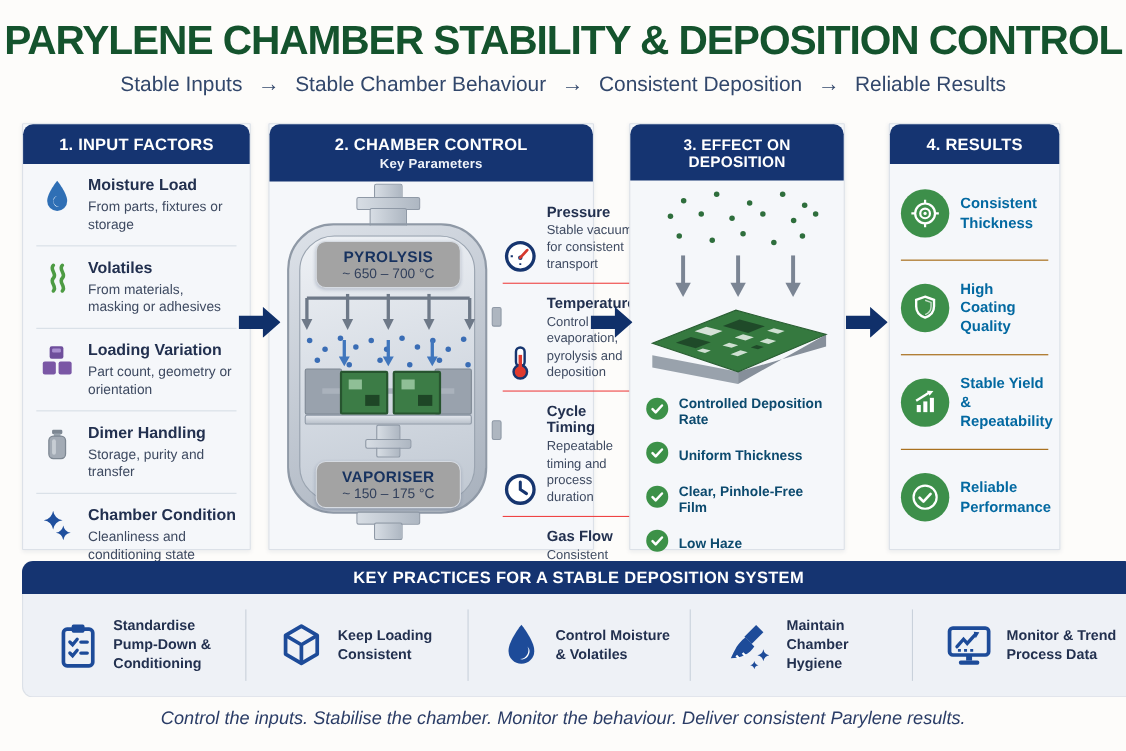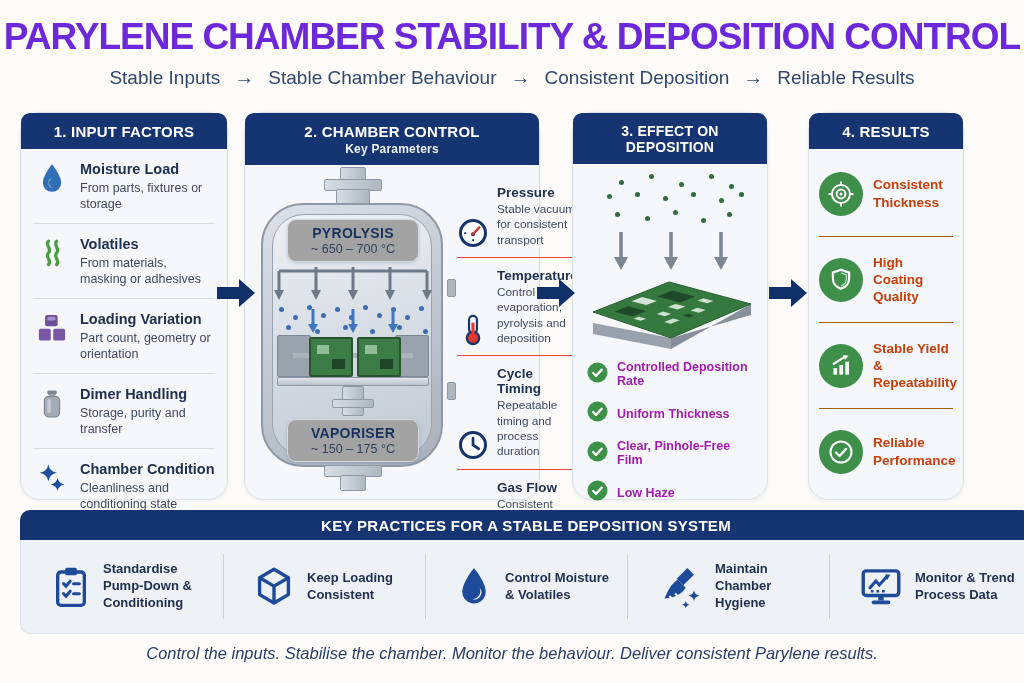--- a/index.html
+++ b/index.html
@@ -2,28 +2,28 @@
 <html><head>
 <meta charset="utf-8">
 <style>
   * { margin:0; padding:0; box-sizing:border-box; }
   html,body { background:#fdfcfa; }
   .page { position:relative; width:1024px; height:683px; background:#fdfcfa;
           font-family:"Liberation Sans", sans-serif; overflow:hidden; }
 
   
   .title { text-align:center; padding-top:16px; font-size:37px; font-weight:800;
-           color:#6d28d9; letter-spacing:-1px; }
+           color:#14532d; letter-spacing:-1px; }
   .flow  { margin-top:8px; text-align:center; font-size:19px; color:#32476b; }
   .flow .step { padding:0 6px; }
   .flow .arr  { padding:0 8px; color:#32476b; font-size:20px; }
 
   
   .main { position:absolute; left:20px; top:112px; width:984px; height:388px; display:flex; }
-  .card { background:#f5f7fa; border:1px solid #dce1e8; border-radius:20px;
+  .card { background:#f5f7fa; border:1px solid #dce1e8; border-radius:1px;
           box-shadow:0 1px 4px rgba(30,50,90,.08); }
   .card-header { background:#153471; color:#fff; font-weight:bold; text-align:center;
                  border-radius:9px 9px 0 0; font-size:15px; padding:10px 4px 9px; letter-spacing:.2px; }
   .card-header .sub { display:block; font-size:12px; margin-top:2px; font-weight:bold; color:#eef2f9; }
 
   .col1 { width:208px; } .col2 { width:296px; } .col3 { width:196px; } .col4 { width:156px; }
 
   .arrow-box { position:relative; z-index:3; }
   .ab1 { width:16px; } .ab2 { width:32px; } .ab3 { width:40px; }
   .arrow-box svg { position:absolute; left:50%; top:167px; transform:translateX(-50%); }
@@ -68,29 +68,29 @@
   .pr-row { display:flex; align-items:flex-end; gap:8px; padding:10px 0 9px; }
   .pr-row + .pr-row { border-top:1px solid #ef4444; }
   .pr-icon { width:32px; flex-shrink:0; display:flex; justify-content:center; padding-top:1px; }
   .pr-title { font-size:13.5px; font-weight:bold; color:#22304f; margin-bottom:2px; }
   .pr-desc  { font-size:11.8px; color:#3e4a61; line-height:1.3; }
 
   
   .depo-art { position:relative; height:182px; margin:4px 8px 0; }
   .check-list { padding:10px 8px 0 14px; }
   .ck-row { display:flex; align-items:center; gap:9px; margin-bottom:13px; }
-  .ck-label { font-size:12.5px; font-weight:bold; color:#a21caf; }
+  .ck-label { font-size:12.5px; font-weight:bold; color:#0c4a6e; }
 
   
   .col4-body { display:flex; flex-direction:column; height:347px; padding:2px 0; }
   .result-row { flex:1; display:flex; align-items:center; gap:10px; margin:0 10px; }
   .result-row + .result-row { border-top:1px solid #a16207; }
   .g-disc { width:44px; height:44px; border-radius:50%; background:#3d8f4a; flex-shrink:0;
             display:flex; align-items:center; justify-content:center; }
-  .result-label { font-size:13.5px; font-weight:bold; color:#c2410c; line-height:1.28; }
+  .result-label { font-size:13.5px; font-weight:bold; color:#0369a1; line-height:1.28; }
 
   
   .practices { position:absolute; left:20px; top:510px; width:1012px; }
   .practices-header { background:#153471; color:#fff; font-weight:bold; text-align:center;
                       font-size:15px; padding:7px 0 6px; border-radius:10px 10px 0 0; letter-spacing:.3px; }
   .practices-body { display:flex; align-items:center; background:#eef1f6; border:1px solid #dce1e8;
                     border-top:none; border-radius:0 0 10px 10px; height:94px; }
   .practice { flex:1; position:relative; display:flex; align-items:center; gap:12px; padding:0 8px 0 30px; height:100%; }
   .practice + .practice::before { content:''; position:absolute; left:0; top:14px; bottom:14px; width:1px; background:#c9d1db; }
   .practice-label { font-size:13px; font-weight:bold; color:#22304f; line-height:1.3; }

